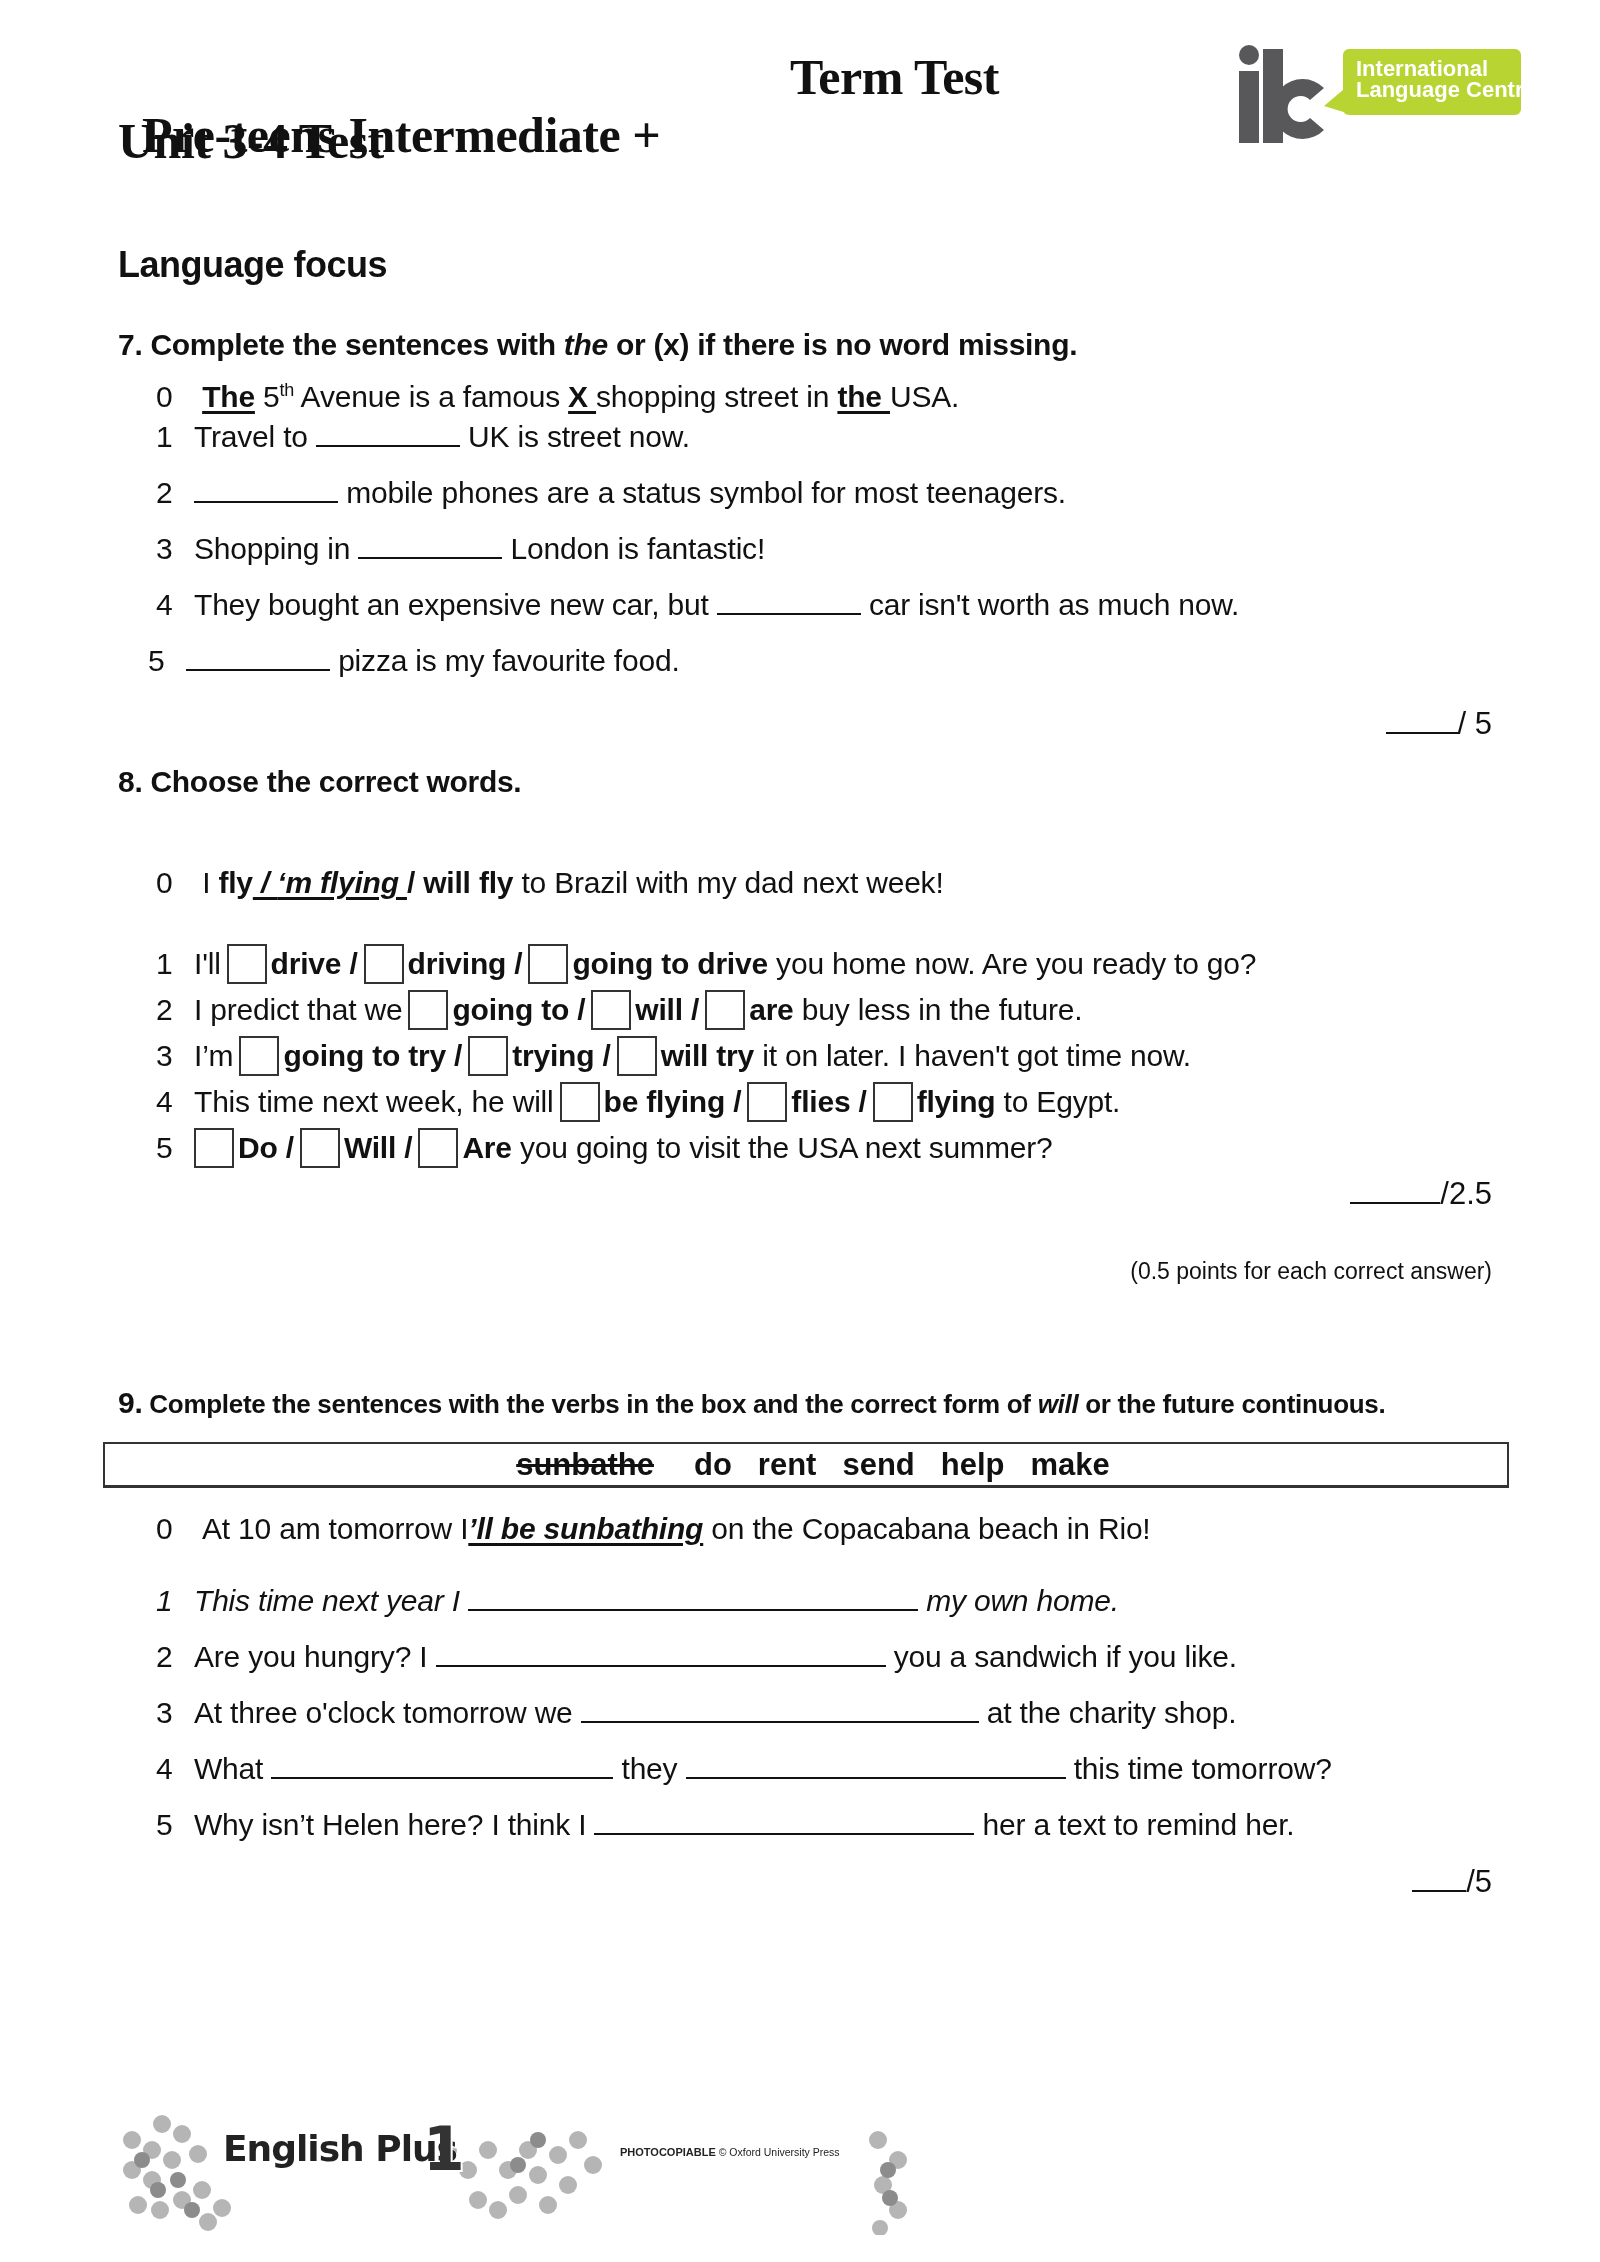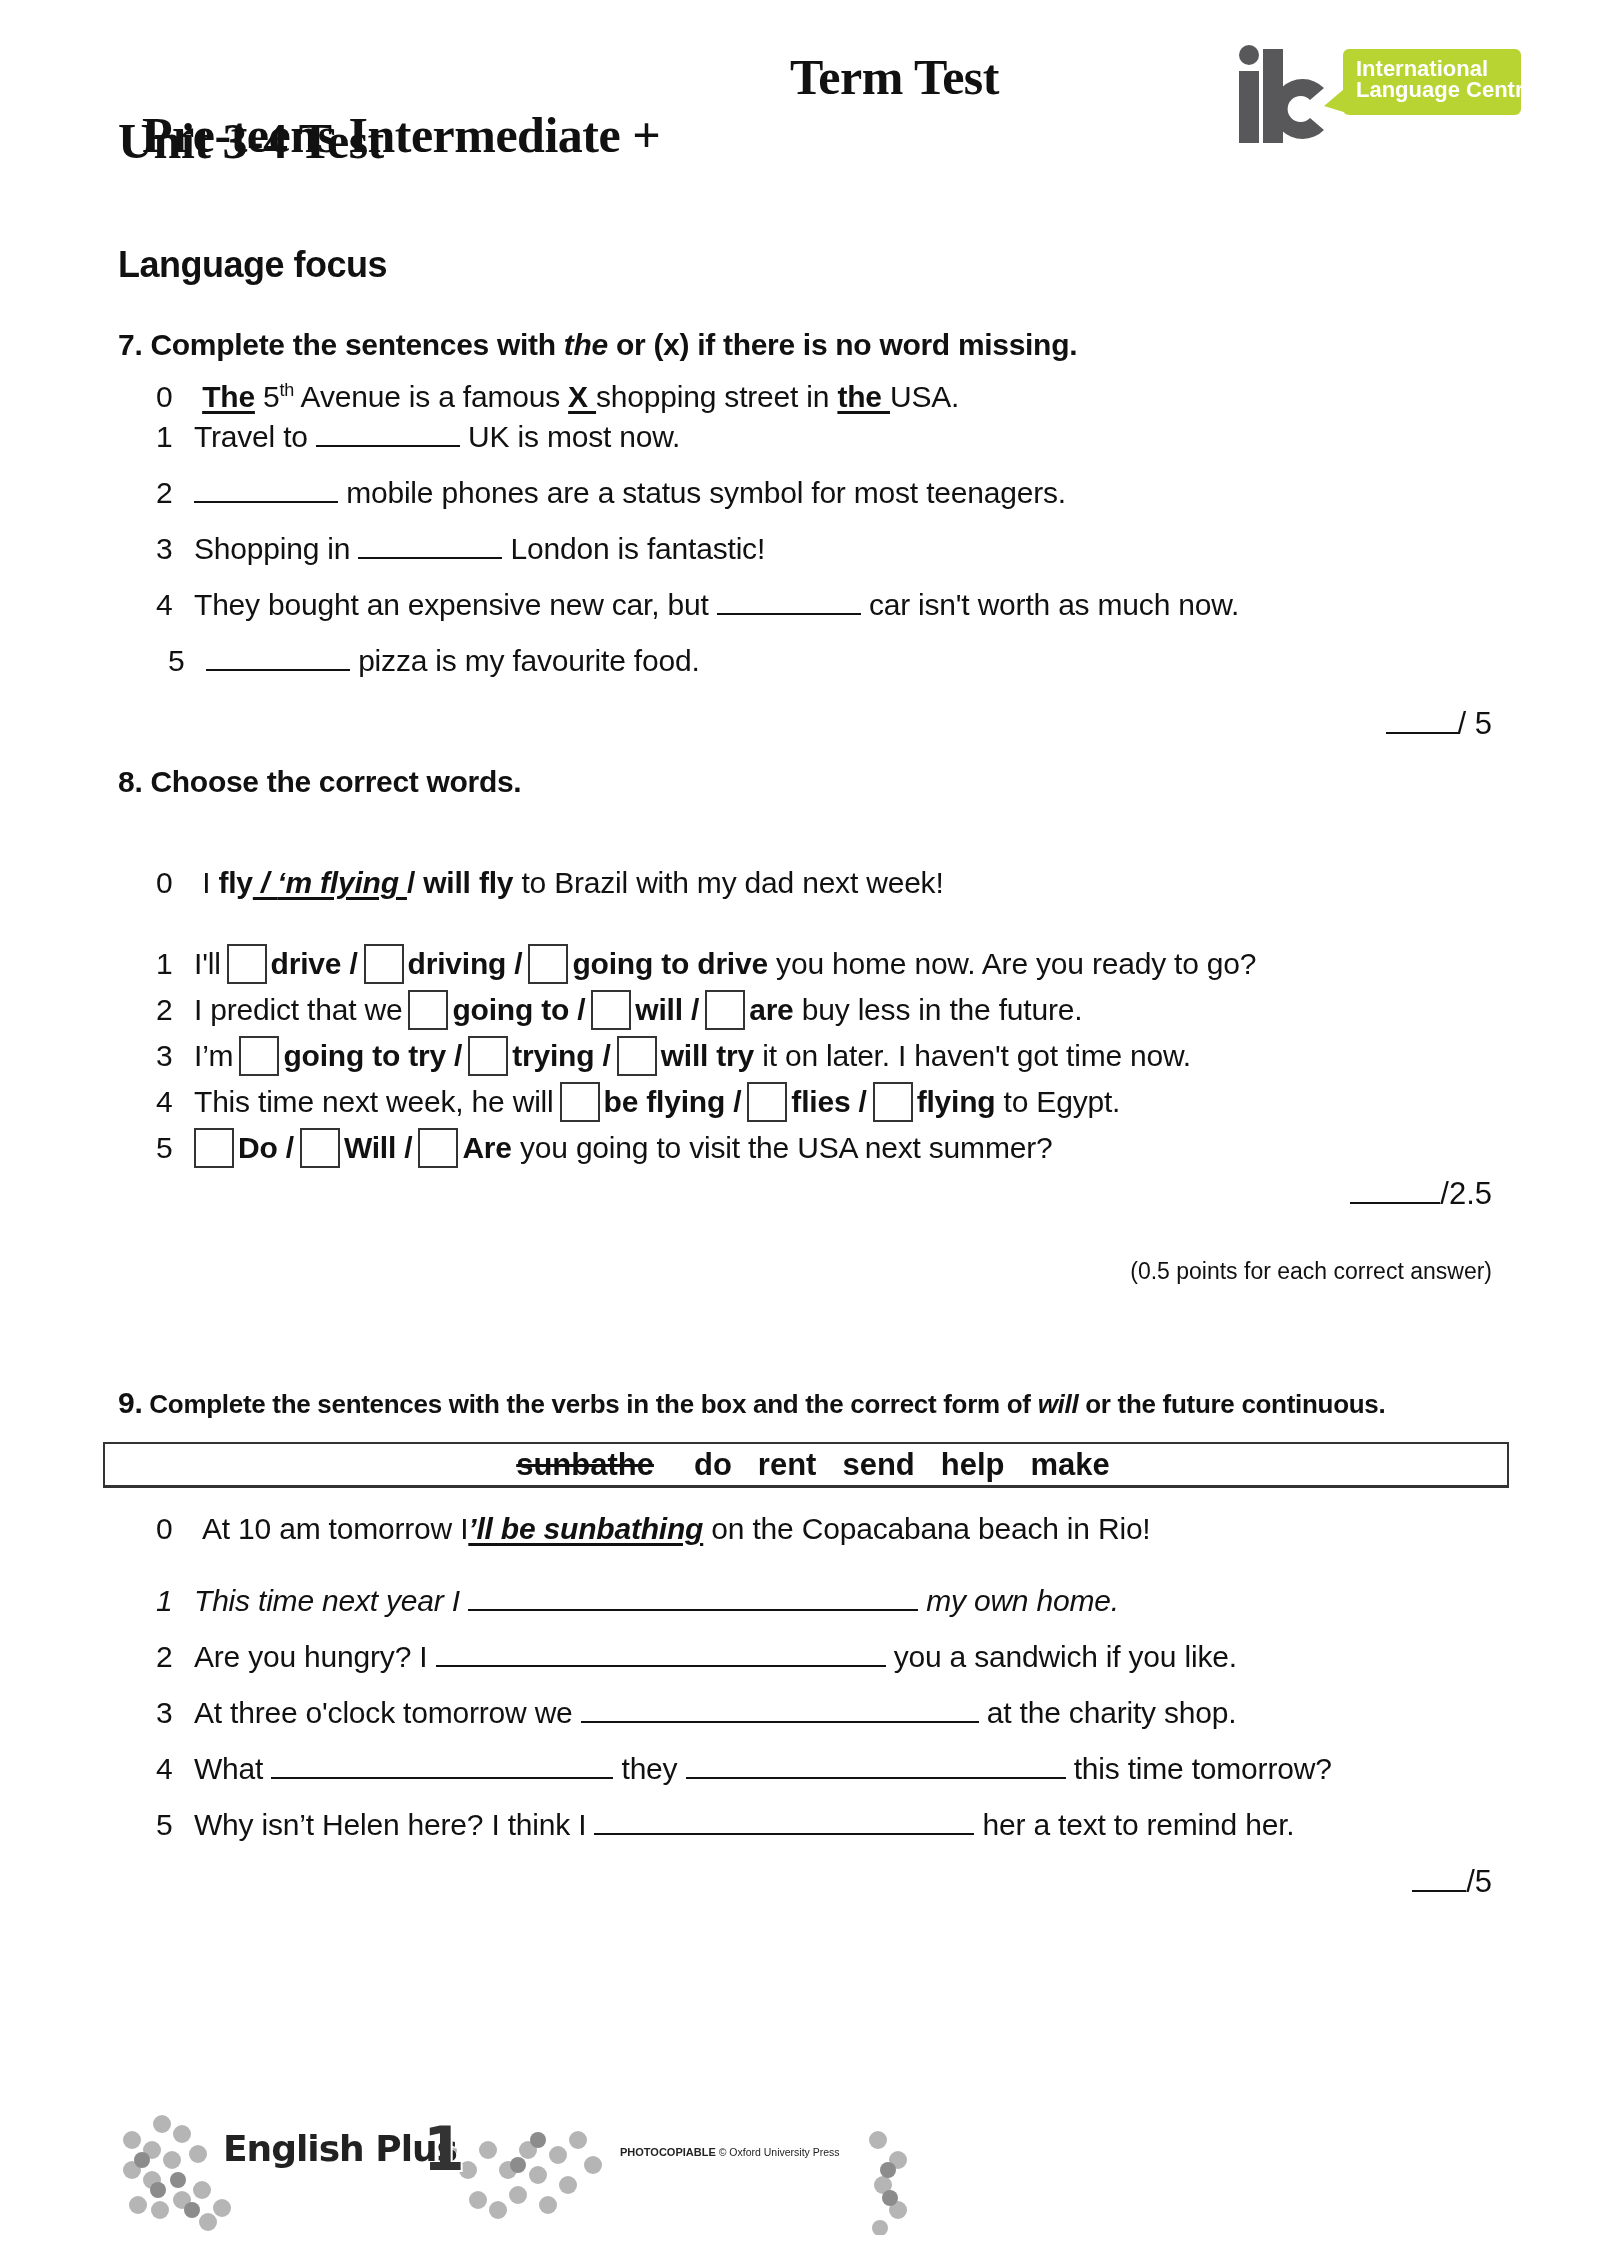--- a/index.html
+++ b/index.html
@@ -67,32 +67,32 @@
   <span>7.</span>
   <span>Complete the sentences with </span><span class="i">the</span><span> or  (x)  if there is no word missing.</span>
 </div>
 
 <div class="abs line" style="left:156px; top:380px;">
   <span class="n">0</span>
   <span class="b u">The</span><span> 5</span><sup style="font-size:18px">th</sup><span> Avenue is a famous </span><span class="b u">X </span><span> shopping street in </span><span class="b u">the </span><span> USA.</span>
 </div>
 
 <div class="abs line" style="left:156px; top:420px;">
-  <span class="n">1</span><span>Travel to </span><span class="blank" style="width:144px"></span><span> UK is most now.</span>
+  <span class="n">1</span><span>Travel to </span><span class="blank" style="width:144px"></span><span> UK is street now.</span>
 </div>
 <div class="abs line" style="left:156px; top:476px;">
   <span class="n">2</span><span class="blank" style="width:144px"></span><span> mobile phones are a status symbol for most teenagers.</span>
 </div>
 <div class="abs line" style="left:156px; top:532px;">
   <span class="n">3</span><span>Shopping in </span><span class="blank" style="width:144px"></span><span> London is fantastic!</span>
 </div>
 <div class="abs line" style="left:156px; top:588px;">
   <span class="n">4</span><span>They bought an expensive new car, but </span><span class="blank" style="width:144px"></span><span> car isn't worth as much now.</span>
 </div>
-<div class="abs line" style="left:168px; top:644px;">
+<div class="abs line" style="left:148px; top:644px;">
   <span class="n">5</span><span class="blank" style="width:144px"></span><span> pizza is my favourite food.</span>
 </div>
 
 <div class="abs score" style="right:108px; top:706px;">
   <span class="blank" style="width:72px"></span><span>/ 5</span>
 </div>
 
 <div class="abs q-heading" style="left:118px; top:765px;text-align:center;">
   <span>8.</span>&nbsp;<span>Choose the correct words.</span>
 </div>

